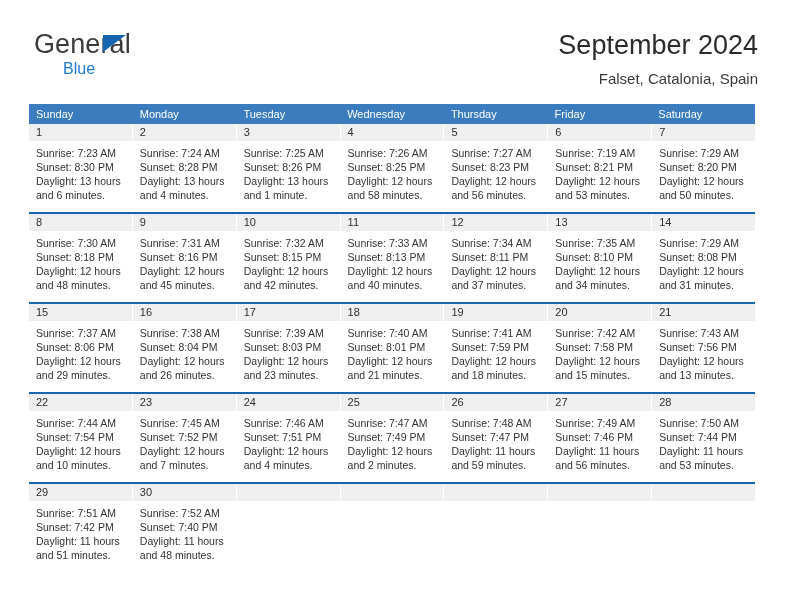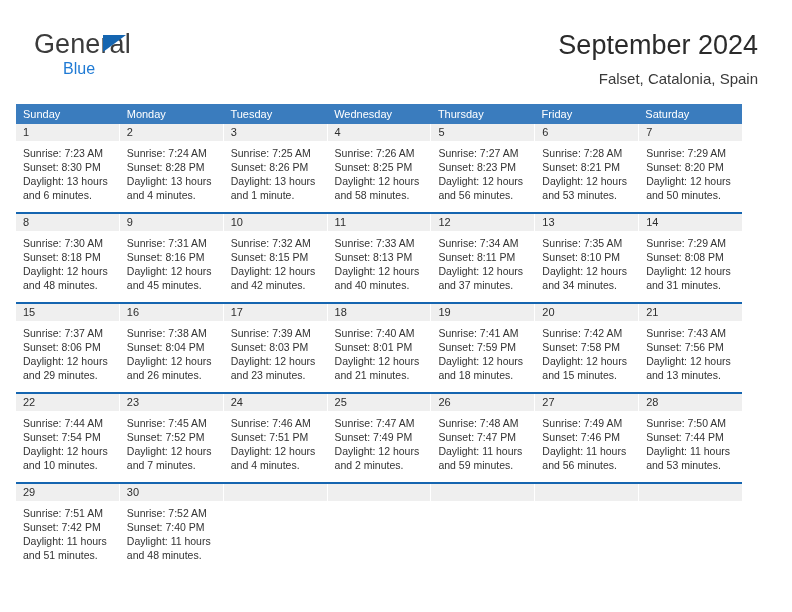--- a/index.html
+++ b/index.html
@@ -76,21 +76,21 @@
     margin-top: 7px;
     font-size: 15px;
     color: #3a3a3a;
     line-height: 19px;
     white-space: nowrap;
   }
 
   
   .calendar {
     position: absolute;
-    left: 16px;
+    left: 29px;
     top: 104px;
     width: 726px;
   }
   .weekday-row {
     display: flex;
     width: 726px;
     height: 20px;
     background: #3a7cbe;
   }
   .weekday {
@@ -217,21 +217,21 @@
               <div class="cell-body">
                 <div class="cell-line">Sunrise: 7:27 AM</div>
                 <div class="cell-line">Sunset: 8:23 PM</div>
                 <div class="cell-line">Daylight: 12 hours</div>
                 <div class="cell-line">and 56 minutes.</div>
               </div>
             </div>
             <div class="cell">
               <div class="daynum">6</div>
               <div class="cell-body">
-                <div class="cell-line">Sunrise: 7:28 AM</div>
+                <div class="cell-line">Sunrise: 7:19 AM</div>
                 <div class="cell-line">Sunset: 8:21 PM</div>
                 <div class="cell-line">Daylight: 12 hours</div>
                 <div class="cell-line">and 53 minutes.</div>
               </div>
             </div>
             <div class="cell">
               <div class="daynum">7</div>
               <div class="cell-body">
                 <div class="cell-line">Sunrise: 7:29 AM</div>
                 <div class="cell-line">Sunset: 8:20 PM</div>

